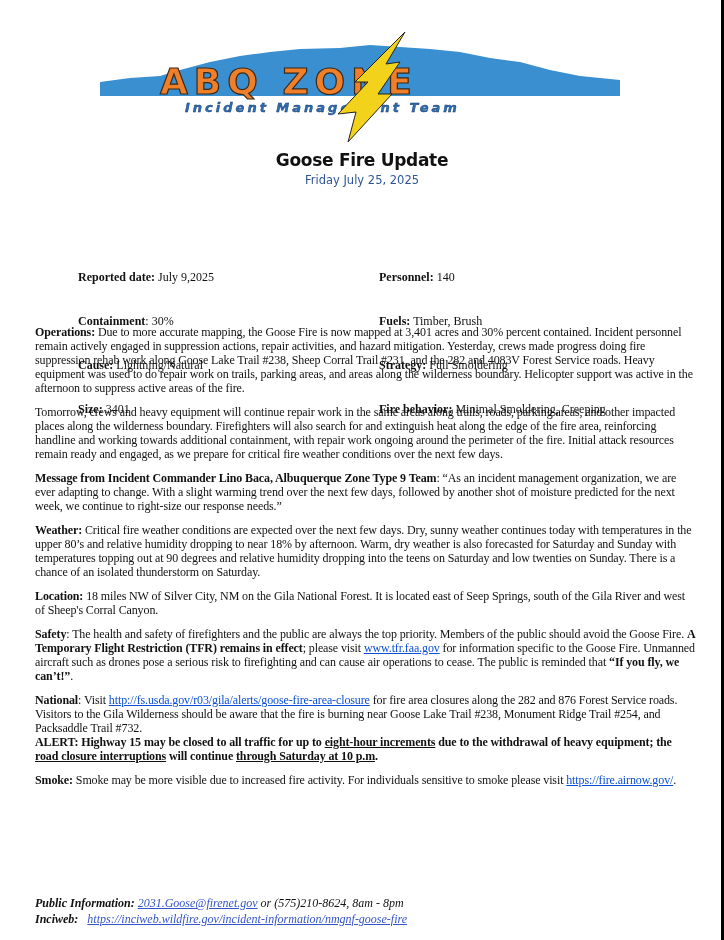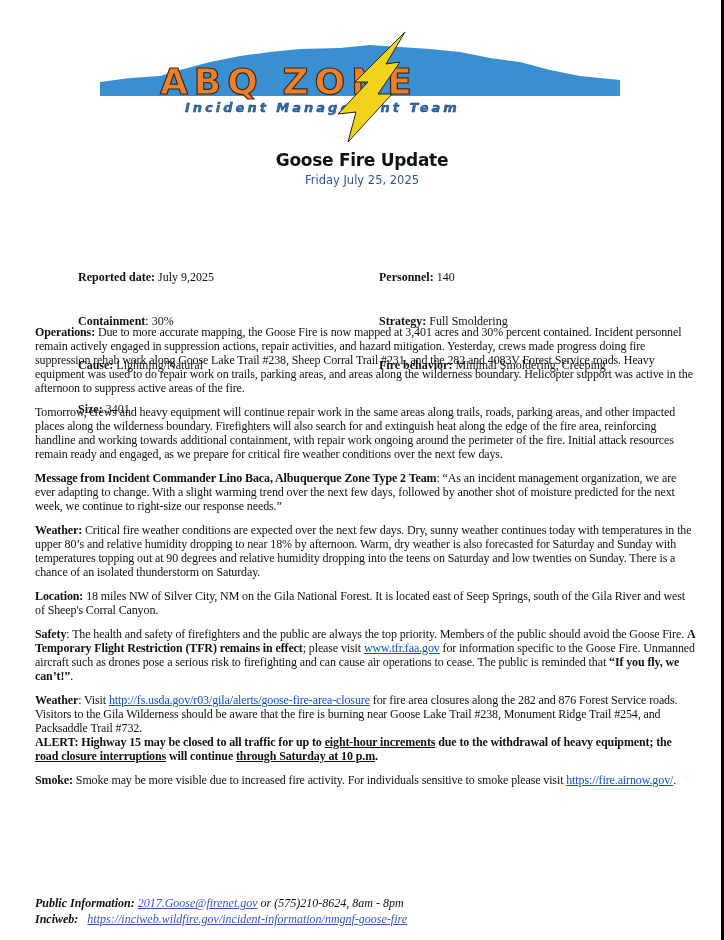--- a/index.html
+++ b/index.html
@@ -60,52 +60,53 @@
 <div class="subtitle">Friday July 25, 2025</div>
 
 <div class="facts left">
   <div><b>Reported date:</b><span> July 9,2025</span></div>
   <div><b>Containment</b><span>: 30%</span></div>
   <div><b>Cause:</b><span> Lightning/Natural</span></div>
   <div><b>Size:</b><span> 3401</span></div>
 </div>
 <div class="facts right">
   <div><b>Personnel:</b><span> 140</span></div>
+  <div><b>Fuels:</b><span> Timber, Brush</span></div>
   <div><b>Strategy:</b><span> Full Smoldering</span></div>
   <div><b>Fire behavior:</b><span> Minimal Smoldering, Creeping</span></div>
 </div>
 
 <div class="body">
   <p>
     <b>Operations:</b><span> Due to more accurate mapping, the Goose Fire is now mapped at 3,401 acres and 30% percent contained. Incident personnel remain actively engaged in suppression actions, repair activities, and hazard mitigation. Yesterday, crews made progress doing fire suppression rehab work along Goose Lake Trail #238, Sheep Corral Trail #231, and the 282 and 4083V Forest Service roads. Heavy equipment was used to do repair work on trails, parking areas, and areas along the wilderness boundary. Helicopter support was active in the afternoon to suppress active areas of the fire.</span>
   </p>
   <p>
     <span>Tomorrow, crews and heavy equipment will continue repair work in the same areas along trails, roads, parking areas, and other impacted places along the wilderness boundary. Firefighters will also search for and extinguish heat along the edge of the fire area, reinforcing handline and working towards additional containment, with repair work ongoing around the perimeter of the fire. Initial attack resources remain ready and engaged, as we prepare for critical fire weather conditions over the next few days.</span>
   </p>
   <p>
-    <b>Message from Incident Commander Lino Baca, Albuquerque Zone Type 2 Team</b><span>: “As an incident management organization, we are ever adapting to change. With a slight warming trend over the next few days, followed by another shot of moisture predicted for the next week, we continue to right-size our response needs.”</span>
+    <b>Message from Incident Commander Lino Baca, Albuquerque Zone Type 9 Team</b><span>: “As an incident management organization, we are ever adapting to change. With a slight warming trend over the next few days, followed by another shot of moisture predicted for the next week, we continue to right-size our response needs.”</span>
   </p>
   <p>
     <b>Weather:</b><span> Critical fire weather conditions are expected over the next few days. Dry, sunny weather continues today with temperatures in the upper 80’s and relative humidity dropping to near 18% by afternoon. Warm, dry weather is also forecasted for Saturday and Sunday with temperatures topping out at 90 degrees and relative humidity dropping into the teens on Saturday and low twenties on Sunday. There is a chance of an isolated thunderstorm on Saturday.</span>
   </p>
   <p>
     <b>Location:</b><span>  18 miles NW of Silver City, NM on the Gila National Forest. It is located east of Seep Springs, south of the Gila River and west of Sheep's Corral Canyon.</span>
   </p>
   <p>
     <b>Safety</b><span>: The health and safety of firefighters and the public are always the top priority. Members of the public should avoid the Goose Fire. </span><b>A Temporary Flight Restriction (TFR) remains in effect</b><span>; please visit </span><a href="#">www.tfr.faa.gov</a><span> for information specific to the Goose Fire. Unmanned aircraft such as drones pose a serious risk to firefighting and can cause air operations to cease. The public is reminded that </span><b>“If you fly, we can’t!”</b><span>.</span>
   </p>
   <p>
-    <b>Weather</b><span>: Visit </span><a href="#">http://fs.usda.gov/r03/gila/alerts/goose-fire-area-closure</a><span> for fire area closures along the 282 and 876 Forest Service roads. Visitors to the Gila Wilderness should be aware that the fire is burning near Goose Lake Trail #238, Monument Ridge Trail #254, and Packsaddle Trail #732.</span><br>
+    <b>National</b><span>: Visit </span><a href="#">http://fs.usda.gov/r03/gila/alerts/goose-fire-area-closure</a><span> for fire area closures along the 282 and 876 Forest Service roads. Visitors to the Gila Wilderness should be aware that the fire is burning near Goose Lake Trail #238, Monument Ridge Trail #254, and Packsaddle Trail #732.</span><br>
     <b><span>ALERT: Highway 15 may be closed to all traffic for up to </span><span class="u">eight-hour increments</span><span> due to the withdrawal of heavy equipment; the </span><span class="u">road closure interruptions</span><span> will continue </span><span class="u">through Saturday at 10 p.m</span><span>.</span></b>
   </p>
   <p>
     <b>Smoke:</b><span> Smoke may be more visible due to increased fire activity. For individuals sensitive to smoke please visit </span><a href="#">https://fire.airnow.gov/</a><span>.</span>
   </p>
 </div>
 
 <div class="footer">
   <div>
-    <b>Public Information:</b> <a href="#">2017.Goose@firenet.gov</a><span> or (575)210-8624, 8am - 8pm</span>
+    <b>Public Information:</b> <a href="#">2031.Goose@firenet.gov</a><span> or (575)210-8624, 8am - 8pm</span>
   </div>
   <div>
     <b>Inciweb:</b>&nbsp;&nbsp; <a href="#">https://inciweb.wildfire.gov/incident-information/nmgnf-goose-fire</a>
   </div>
 </div>
 
 </body></html>

